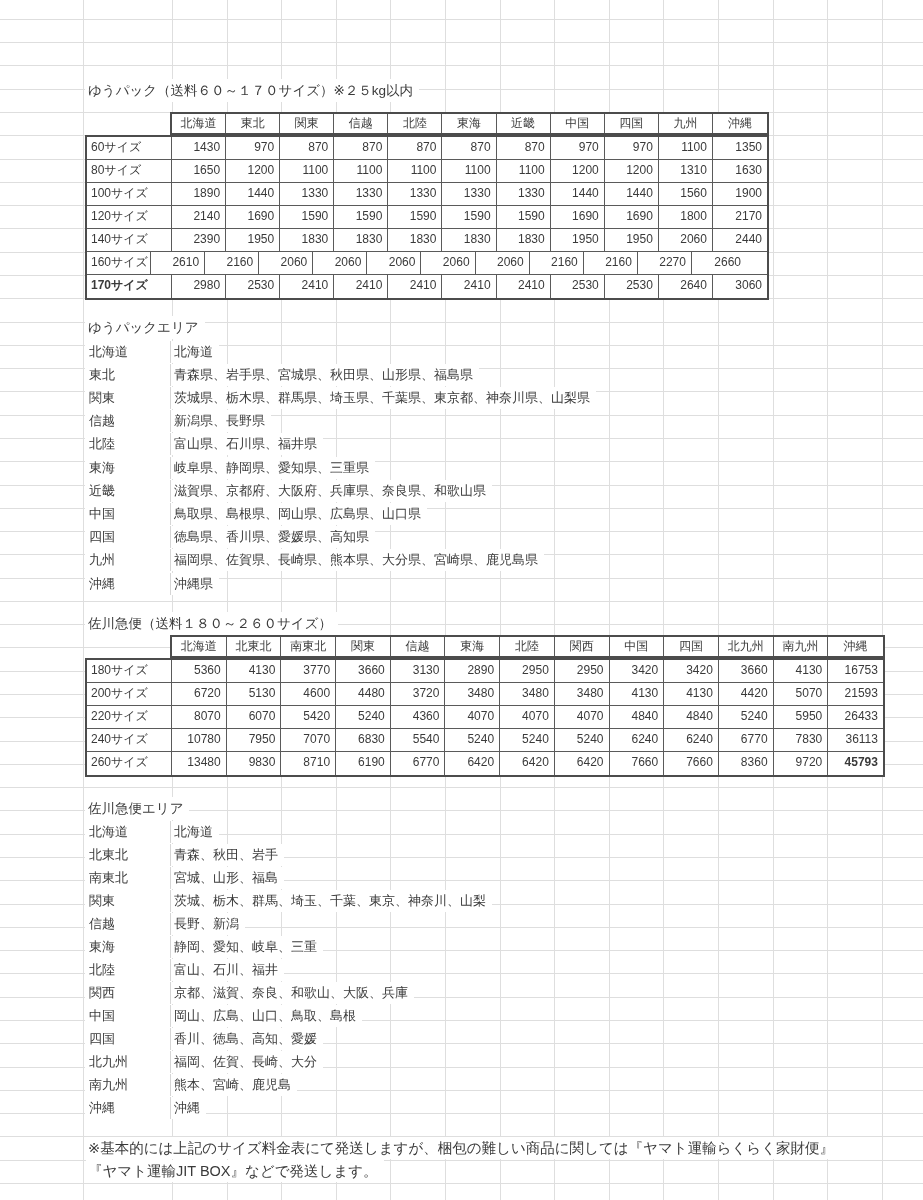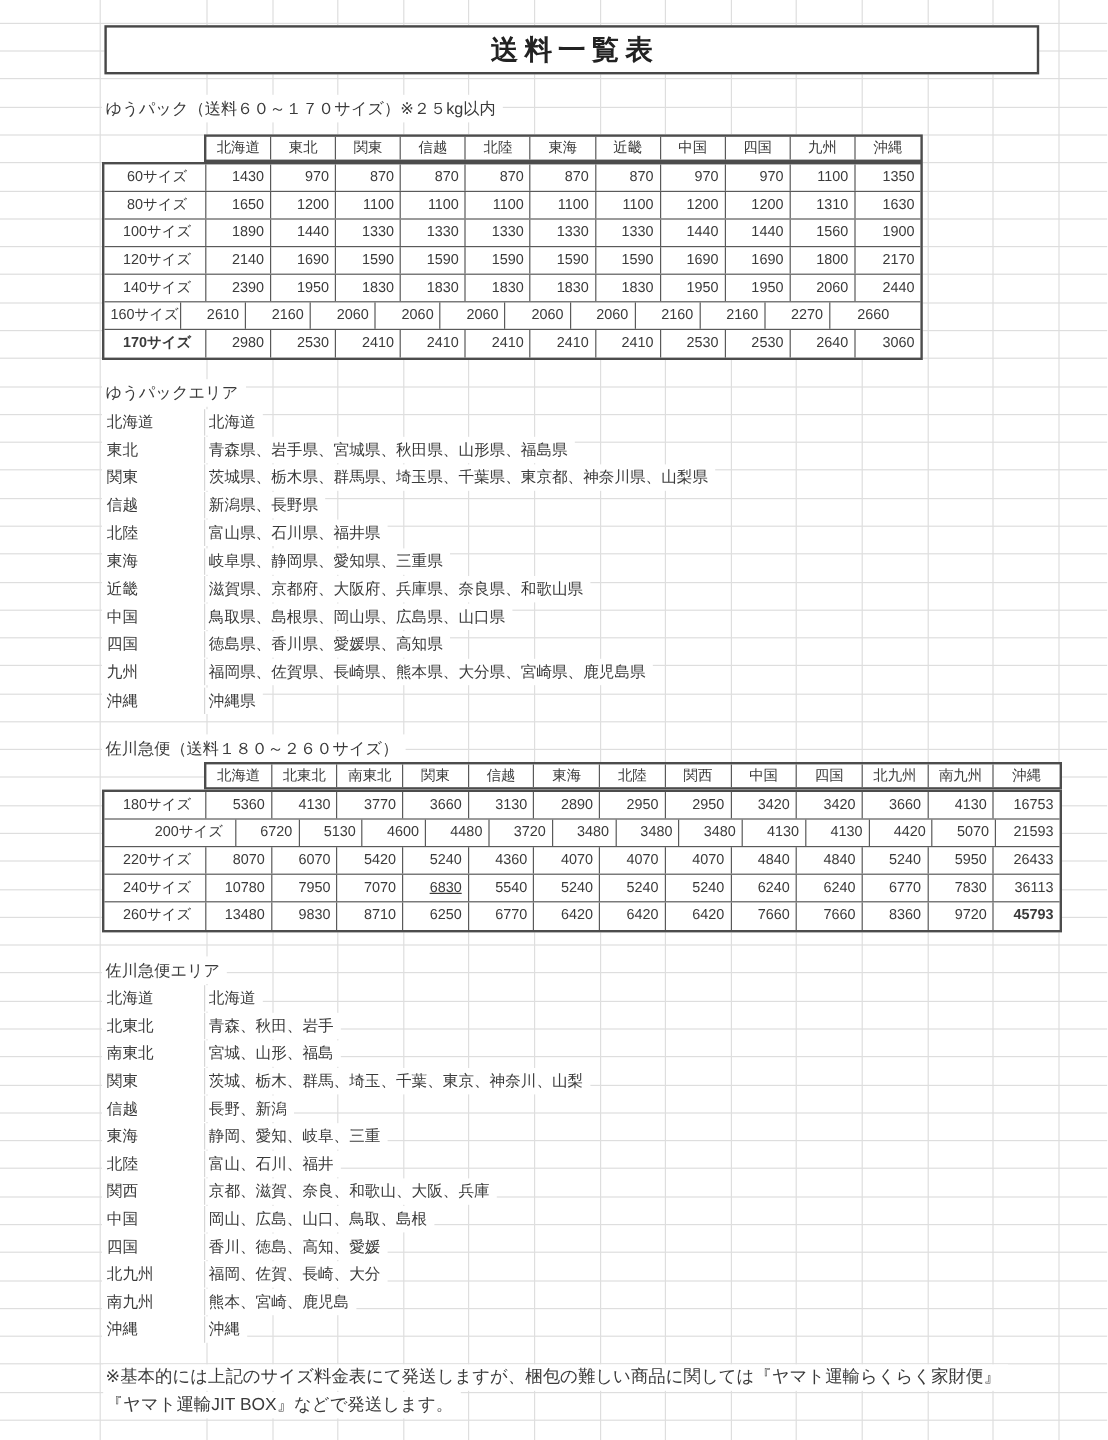--- a/index.html
+++ b/index.html
@@ -35,21 +35,21 @@
   .fee-body{
     position:absolute;background:#ffffff;border:2px solid #4c4c4c;box-sizing:border-box;
   }
   .fee-row{display:flex;height:23px;box-sizing:border-box;border-bottom:1px solid #5a5a5a;}
   .fee-row:last-child{border-bottom:none;}
   .fc{
     box-sizing:border-box;border-right:1px solid #5a5a5a;height:100%;
     font-size:12px;line-height:21px;overflow:hidden;white-space:nowrap;
   }
   .fc:last-child{border-right:none;}
-  .fc.lbl{text-align:center;padding-left:4px;}
+  .fc.lbl{text-align:left;padding-left:4px;}
   .fc.num{text-align:right;padding-right:5px;}
 
   
   .area-row{position:absolute;left:85px;height:23px;display:flex;align-items:center;}
   .ar-label{
     display:inline-block;width:85px;height:22px;line-height:22px;box-sizing:border-box;
     background:#ffffff;padding-left:4px;font-size:13px;white-space:nowrap;overflow:hidden;
   }
   .ar-prefs{
     display:inline-block;height:22px;line-height:22px;background:#ffffff;
@@ -127,23 +127,20 @@
       <div class="gh" style="top: 1019.94px;"></div>
       <div class="gh" style="top: 1043.22px;"></div>
       <div class="gh" style="top: 1066.5px;"></div>
       <div class="gh" style="top: 1089.78px;"></div>
       <div class="gh" style="top: 1113.06px;"></div>
       <div class="gh" style="top: 1136.34px;"></div>
       <div class="gh" style="top: 1159.62px;"></div>
       <div class="gh" style="top: 1182.9px;"></div>
     </div>
 
-  <div class="title-box">
-    <span>送料一覧表</span>
-  </div>
 
   <div class="section-label" style="top:79px">ゆうパック（送料６０～１７０サイズ）※２５kg以内</div>
   <div id="yupack-table">
       <div class="fee-header" style="left: 170px; top: 112px; width: 599.1px;">
         <div class="hc" style="width: 54.1px;">北海道</div>
         <div class="hc" style="width: 54.1px;">東北</div>
         <div class="hc" style="width: 54.1px;">関東</div>
         <div class="hc" style="width: 54.1px;">信越</div>
         <div class="hc" style="width: 54.1px;">北陸</div>
         <div class="hc" style="width: 54.1px;">東海</div>
@@ -331,21 +328,21 @@
           <div class="fc num" style="width: 54.7px;">2890</div>
           <div class="fc num" style="width: 54.7px;">2950</div>
           <div class="fc num" style="width: 54.7px;">2950</div>
           <div class="fc num" style="width: 54.7px;">3420</div>
           <div class="fc num" style="width: 54.7px;">3420</div>
           <div class="fc num" style="width: 54.7px;">3660</div>
           <div class="fc num" style="width: 54.7px;">4130</div>
           <div class="fc num" style="width: 54.7px;">16753</div>
         </div>
         <div class="fee-row">
-          <div class="fc lbl" style="width: 85px; margin-left: 28px;">200サイズ</div>
+          <div class="fc lbl" style="width: 85px;">200サイズ</div>
           <div class="fc num" style="width: 54.7px;">6720</div>
           <div class="fc num" style="width: 54.7px;">5130</div>
           <div class="fc num" style="width: 54.7px;">4600</div>
           <div class="fc num" style="width: 54.7px;">4480</div>
           <div class="fc num" style="width: 54.7px;">3720</div>
           <div class="fc num" style="width: 54.7px;">3480</div>
           <div class="fc num" style="width: 54.7px;">3480</div>
           <div class="fc num" style="width: 54.7px;">3480</div>
           <div class="fc num" style="width: 54.7px;">4130</div>
           <div class="fc num" style="width: 54.7px;">4130</div>
@@ -367,37 +364,37 @@
           <div class="fc num" style="width: 54.7px;">4840</div>
           <div class="fc num" style="width: 54.7px;">5240</div>
           <div class="fc num" style="width: 54.7px;">5950</div>
           <div class="fc num" style="width: 54.7px;">26433</div>
         </div>
         <div class="fee-row">
           <div class="fc lbl" style="width: 85px;">240サイズ</div>
           <div class="fc num" style="width: 54.7px;">10780</div>
           <div class="fc num" style="width: 54.7px; text-align: right;">7950</div>
           <div class="fc num" style="width: 54.7px;">7070</div>
-          <div class="fc num" style="width: 54.7px; text-decoration: underline;">6830</div>
+          <div class="fc num" style="width: 54.7px;">6830</div>
           <div class="fc num" style="width: 54.7px;">5540</div>
           <div class="fc num" style="width: 54.7px;">5240</div>
           <div class="fc num" style="width: 54.7px;">5240</div>
           <div class="fc num" style="width: 54.7px;">5240</div>
           <div class="fc num" style="width: 54.7px;">6240</div>
           <div class="fc num" style="width: 54.7px;">6240</div>
           <div class="fc num" style="width: 54.7px;">6770</div>
           <div class="fc num" style="width: 54.7px;">7830</div>
           <div class="fc num" style="width: 54.7px;">36113</div>
         </div>
         <div class="fee-row">
           <div class="fc lbl" style="width: 85px;">260サイズ</div>
           <div class="fc num" style="width: 54.7px;">13480</div>
           <div class="fc num" style="width: 54.7px;">9830</div>
           <div class="fc num" style="width: 54.7px;">8710</div>
-          <div class="fc num" style="width: 54.7px;">6250</div>
+          <div class="fc num" style="width: 54.7px;">6190</div>
           <div class="fc num" style="width: 54.7px;">6770</div>
           <div class="fc num" style="width: 54.7px;">6420</div>
           <div class="fc num" style="width: 54.7px;">6420</div>
           <div class="fc num" style="width: 54.7px;">6420</div>
           <div class="fc num" style="width: 54.7px;">7660</div>
           <div class="fc num" style="width: 54.7px;">7660</div>
           <div class="fc num" style="width: 54.7px;">8360</div>
           <div class="fc num" style="width: 54.7px;">9720</div>
           <div class="fc num" style="width: 54.7px; font-weight: bold;">45793</div>
         </div>

